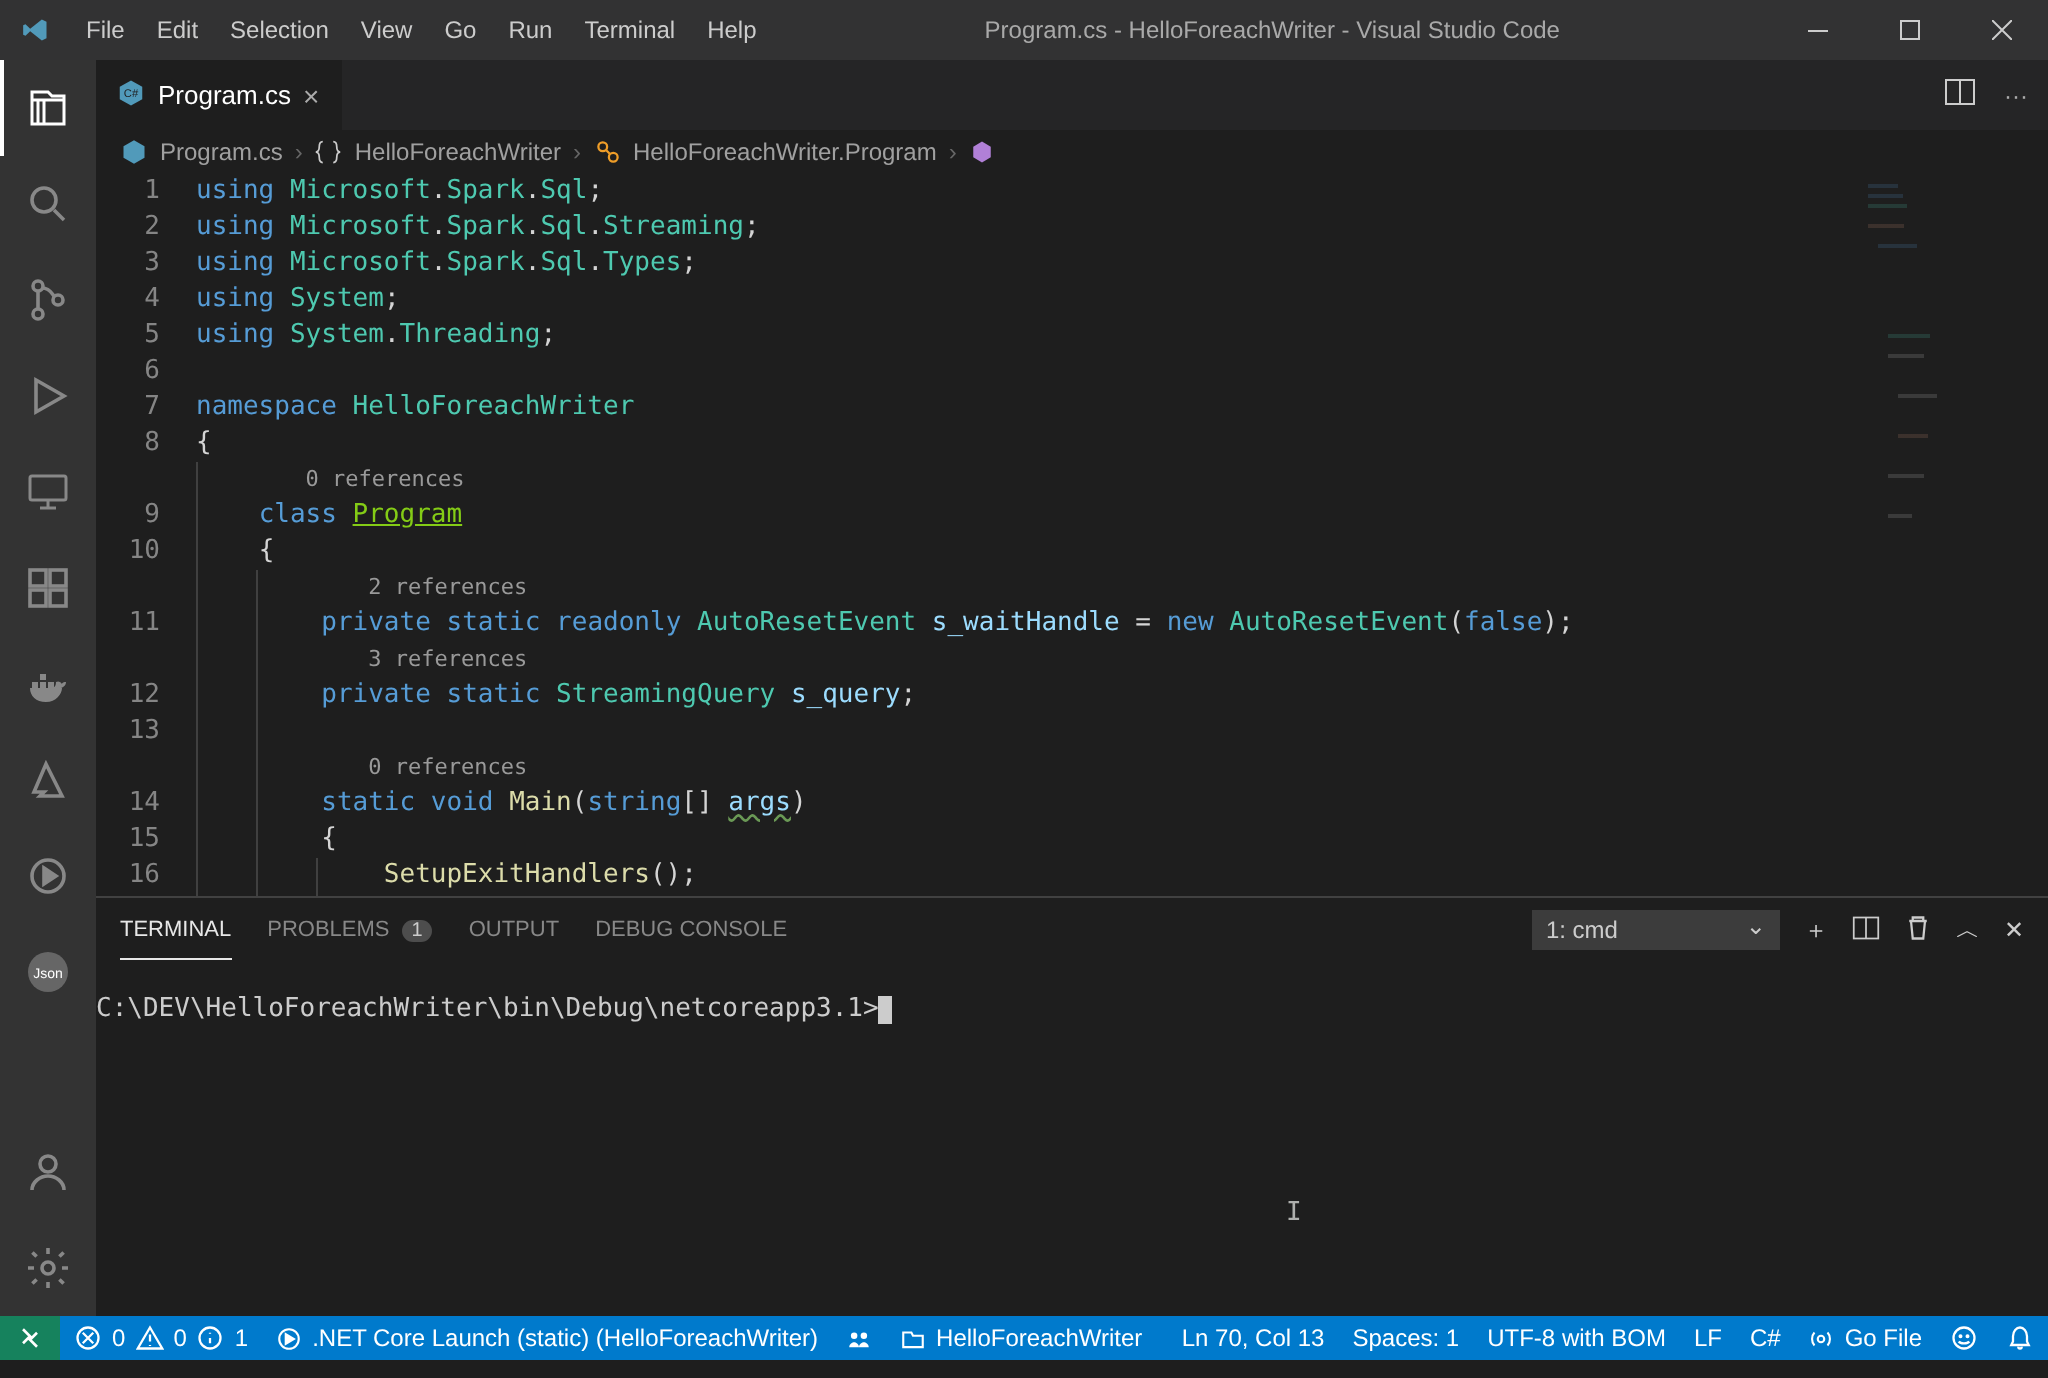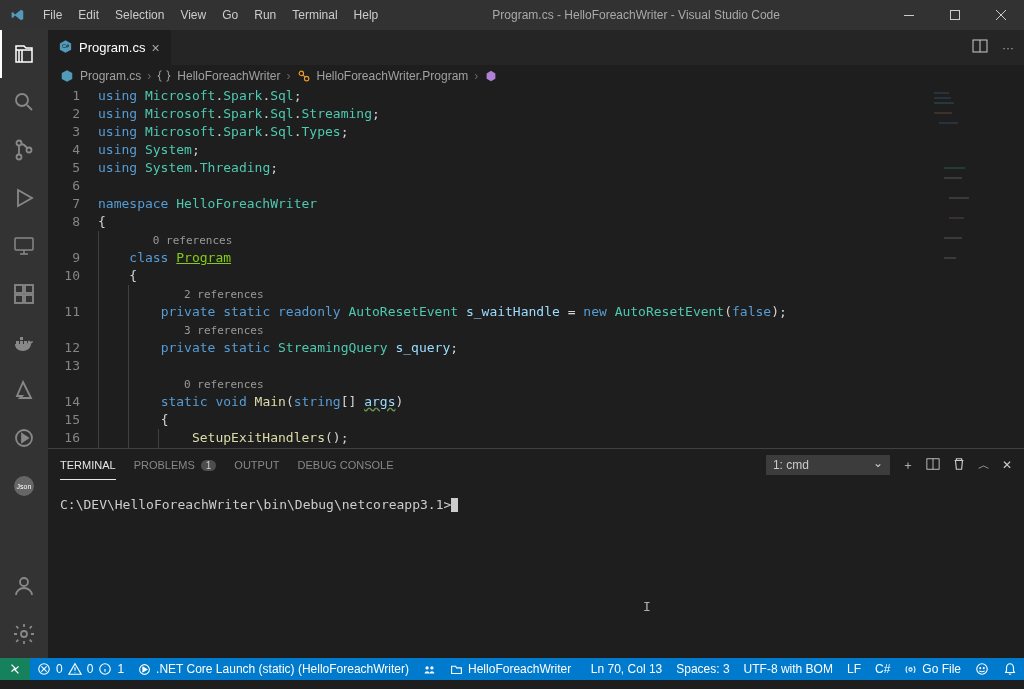--- a/index.html
+++ b/index.html
@@ -51,21 +51,21 @@
 .kw{color:#569cd6;} .tp{color:#4ec9b0;} .mt{color:#dcdcaa;} .vr{color:#9cdcfe;} .pn{color:#d4d4d4;} .ns{color:#4ec9b0;} .cl{color:#84cc16;text-decoration:underline;} .prm{color:#9cdcfe;text-align:center;}
 .underline{text-decoration:underline wavy #6a9955;}
 .panel { height:210px; border-top:1px solid #414141; background:#1e1e1e; display:flex; flex-direction:column; }
 .panel-tabs { display:flex; align-items:center; padding:0 12px; height:32px; gap:18px; }
 .panel-tabs .ptab { font-size:11px; color:#888; text-transform:uppercase; padding:8px 0; display:flex; align-items:center; gap:6px; }
 .panel-tabs .ptab.active { color:#e7e7e7; border-bottom:1px solid #e7e7e7; }
 .panel-tabs .badge { background:#4d4d4d; color:#ccc; border-radius:8px; padding:0 5px; font-size:10px; }
 .panel-tabs .pactions { margin-left:auto; display:flex; align-items:center; gap:12px; color:#ccc; }
 .tselect { background:#3c3c3c; border:1px solid #3c3c3c; padding:2px 24px 2px 6px; color:#ccc; font-size:12px; position:relative; width:124px; }
 .tselect::after { content:"⌄"; position:absolute; right:6px; top:0; color:#ccc; }
-.term-body { flex:1; font-family:Consolas,monospace; font-size:13px; padding:16px 12px; color:#cccccc; position:relative; }
+.term-body { flex:1; font-family:Consolas,monospace; font-size:13px; padding:16px 0; color:#cccccc; position:relative; }
 .cursor { display:inline-block; width:7px; height:14px; background:#cccccc; vertical-align:text-bottom; }
 .text-cursor { position:absolute; left:595px; top:118px; width:1px; height:16px; color:#aeafad; }
 .statusbar { height:22px; background:#007acc; display:flex; align-items:center; font-size:12px; color:#fff; }
 .statusbar .sbseg { padding:0 7px; display:flex; align-items:center; gap:5px; height:100%; }
 .statusbar .remote { background:#16825d; padding:0 8px; }
 .statusbar .right { margin-left:auto; display:flex; }
 .ic{width:14px;height:14px;display:inline-block;}
 </style>
 </head>
 <body>
@@ -364,21 +364,21 @@
       </svg>
   </div>
   <div class="sbseg">
     <svg width="13" height="13" viewBox="0 0 16 16" fill="none" stroke="#fff" stroke-width="1.3">
         <path d="M2 4h5l1 2h6v7H2z"></path>
       </svg>
     <span>HelloForeachWriter</span>
   </div>
   <div class="right">
     <div class="sbseg">Ln 70, Col 13</div>
-    <div class="sbseg">Spaces: 3</div>
+    <div class="sbseg">Spaces: 1</div>
     <div class="sbseg">UTF-8 with BOM</div>
     <div class="sbseg">LF</div>
     <div class="sbseg">C#</div>
     <div class="sbseg">
       <svg width="13" height="13" viewBox="0 0 16 16" fill="none" stroke="#fff" stroke-width="1.3">
           <circle cx="8" cy="8" r="2"></circle>
           <path d="M4 4c-2 2-2 6 0 8M12 4c2 2 2 6 0 8"></path>
         </svg>
       <span>Go File</span>
     </div>

